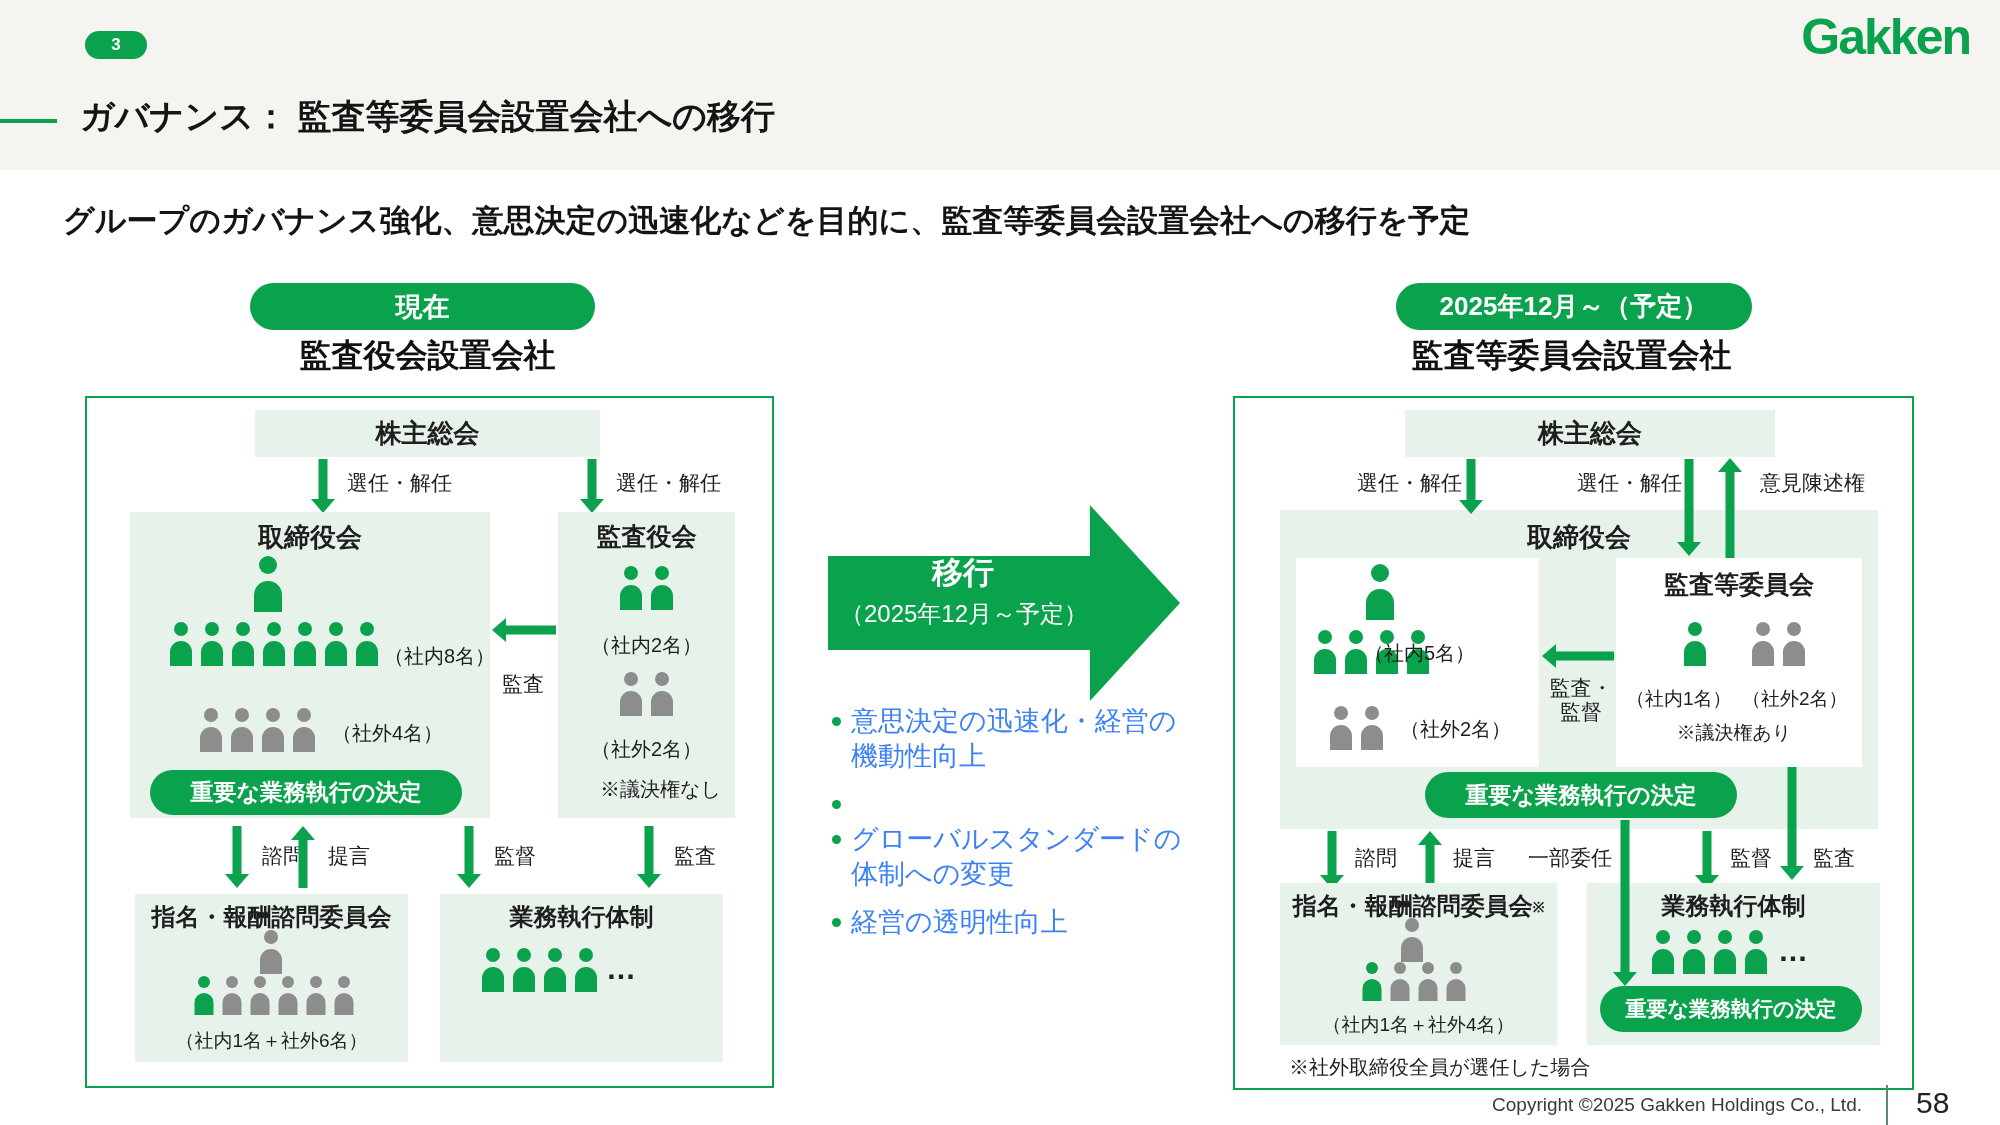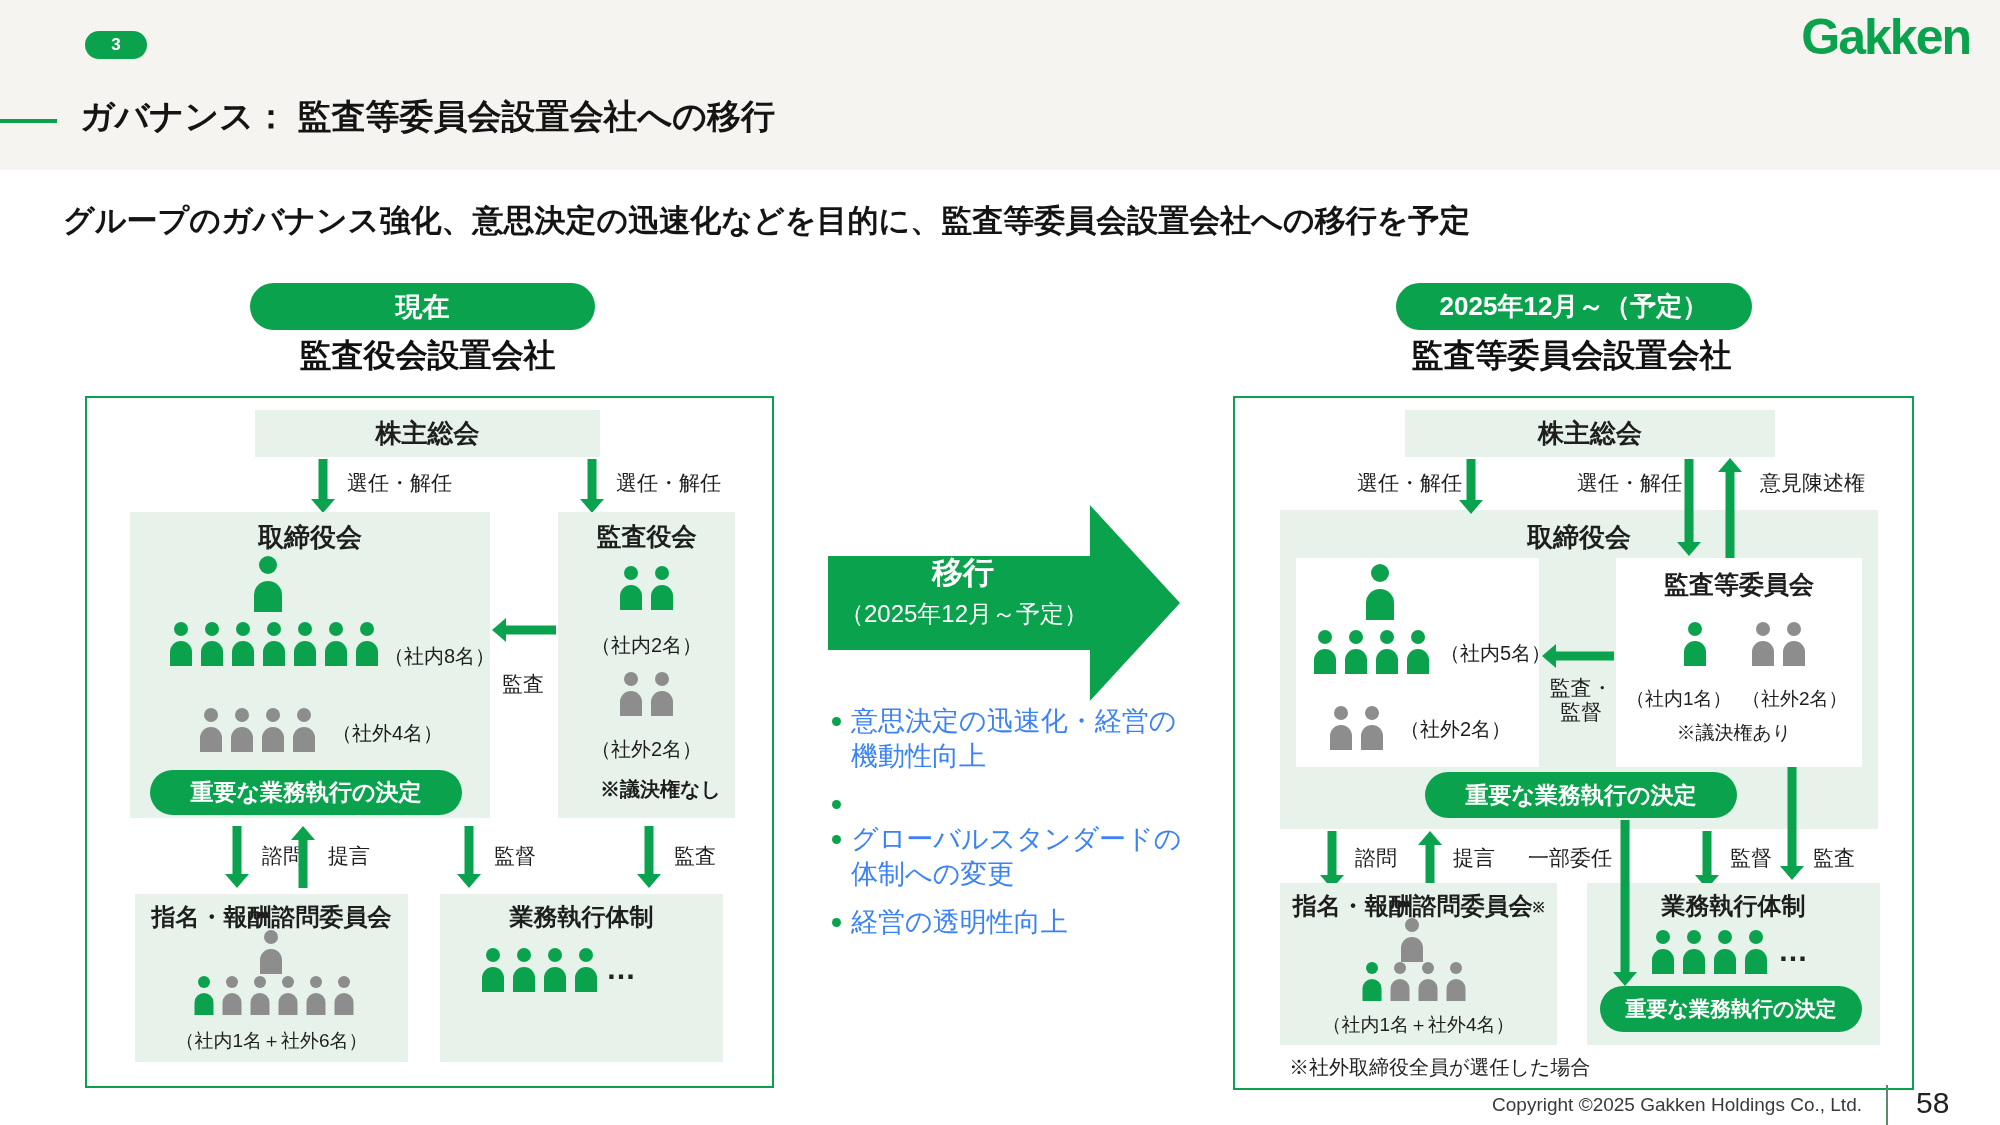--- a/index.html
+++ b/index.html
@@ -111,21 +111,21 @@
   <div class="prow" style="left:618px;top:566px;">
       <span class="person md green"></span>
       <span class="person md green"></span>
     </div>
   <div class="abs ctr" style="left:558px;top:632px;width:177px;font-size:20px;">（社内2名）</div>
   <div class="prow" style="left:618px;top:672px;">
       <span class="person md gray"></span>
       <span class="person md gray"></span>
     </div>
   <div class="abs ctr" style="left:558px;top:736px;width:177px;font-size:20px;">（社外2名）</div>
-  <div class="abs ctr" style="left:558px;top:776px;width:205px;font-size:20px;font-weight:bold;">※議決権なし</div>
+  <div class="abs ctr" style="left:558px;top:776px;width:205px;font-size:20px;">※議決権なし</div>
 
   <div class="harrow" style="left:492px;top:618px;width:64px;">
       <span class="sh"></span>
       <span class="hd"></span>
     </div>
   <div class="abs lbl" style="left:502px;top:670px;font-size:21px;">監査</div>
 
   <div class="varrow" style="left:225px;top:826px;height:62px;">
       <span class="sh"></span>
       <span class="hd"></span>
@@ -223,21 +223,21 @@
   <div class="abs wbox" style="left:1296px;top:558px;width:243px;height:209px;"></div>
   <div class="prow" style="left:1364px;top:564px;">
       <span class="person lg green"></span>
     </div>
   <div class="prow" style="left:1312px;top:630px;">
       <span class="person md green"></span>
       <span class="person md green"></span>
       <span class="person md green"></span>
       <span class="person md green"></span>
     </div>
-  <div class="abs lbl" style="left:1440px;top:640px;font-size:20px;">（社内5名）</div>
+  <div class="abs lbl" style="left:1364px;top:640px;font-size:20px;">（社内5名）</div>
   <div class="prow" style="left:1328px;top:706px;">
       <span class="person md gray"></span>
       <span class="person md gray"></span>
     </div>
   <div class="abs lbl" style="left:1400px;top:716px;font-size:20px;">（社外2名）</div>
 
   <div class="abs wbox" style="left:1616px;top:558px;width:246px;height:209px;"></div>
   <div class="abs ctr bold" style="left:1616px;top:568px;width:246px;font-size:25px;">監査等委員会</div>
   <div class="prow" style="left:1682px;top:622px;">
       <span class="person md green"></span>

